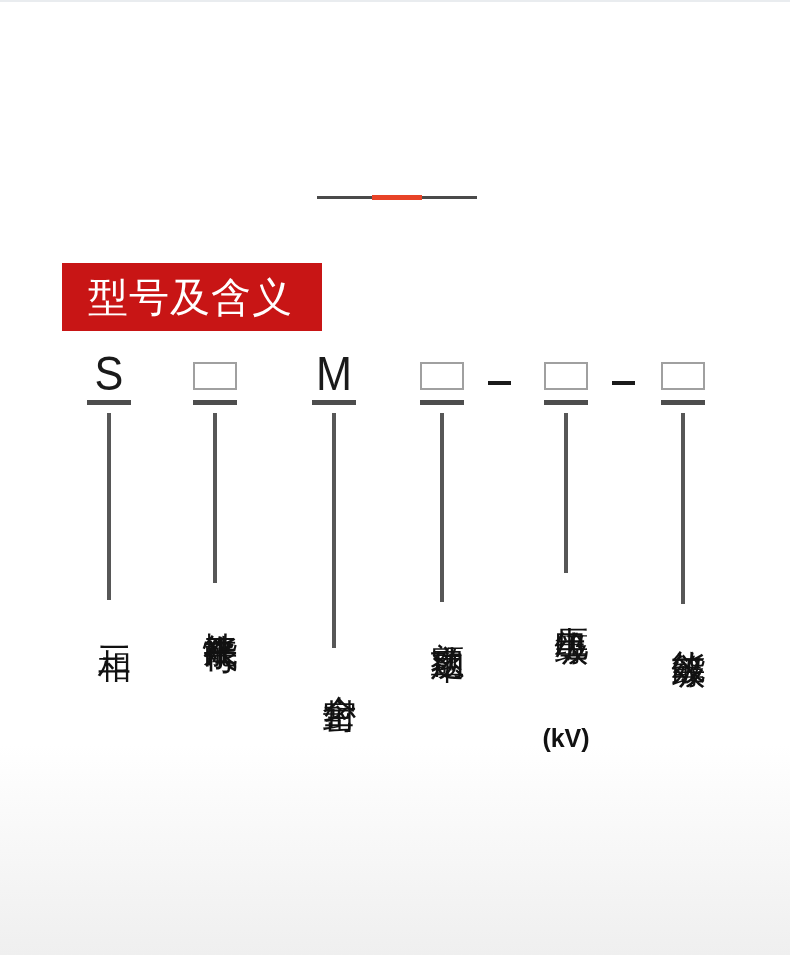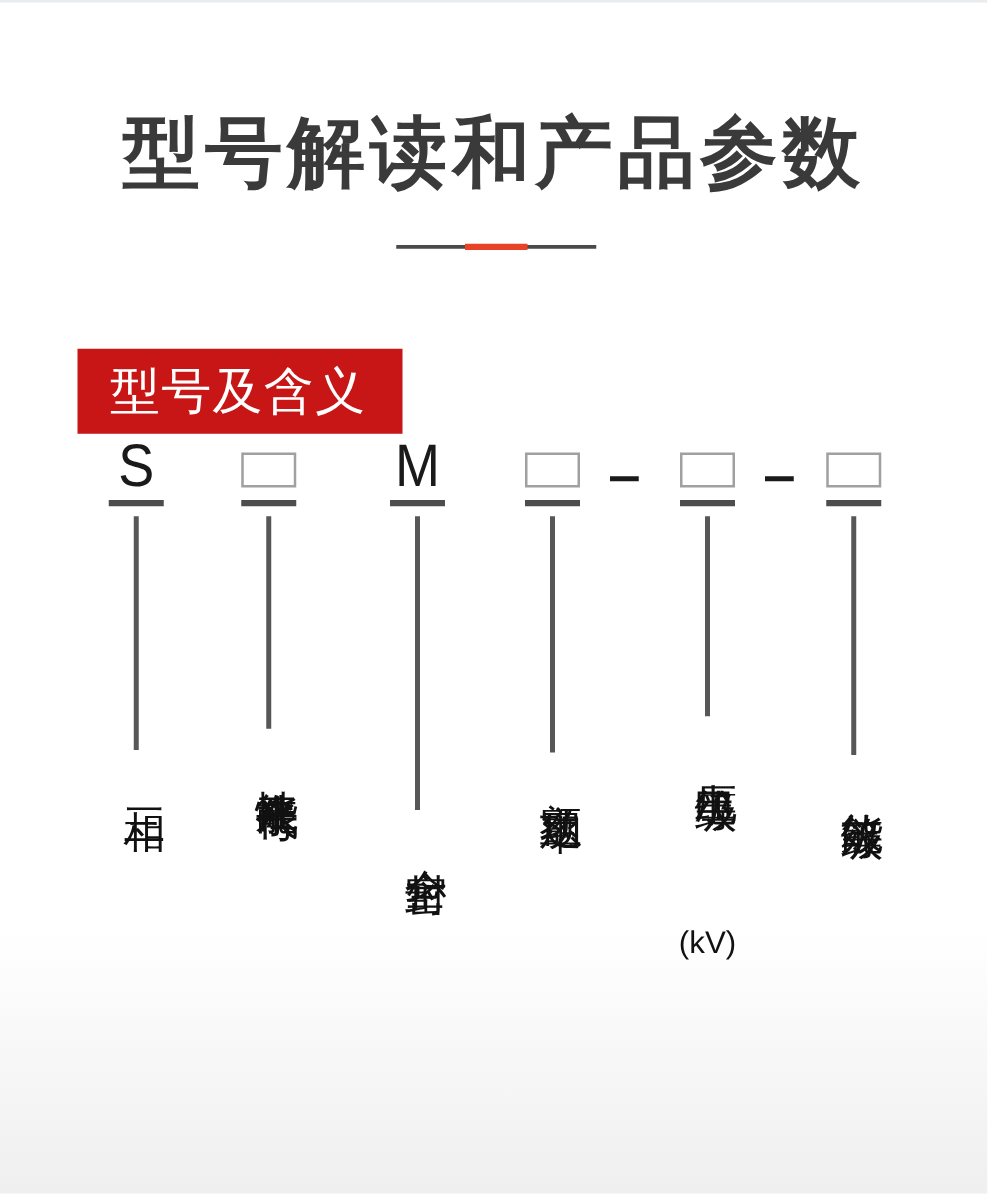--- a/index.html
+++ b/index.html
@@ -48,21 +48,20 @@
     position: absolute;
     left: 62px; top: 263px;
     width: 260px; height: 68px;
     background: #c81515;
     color: #ffffff;
     font-size: 40px;
     line-height: 68px;
     padding-left: 26px;
     letter-spacing: 1px;
     white-space: nowrap;
-    margin-top: 16px;
   }
   .diagram { position: absolute; inset: 0; }
   .code-letter {
     position: absolute;
     top: 350px;
     width: 80px;
     text-align: center;
     font-size: 48px;
     line-height: 48px;
     font-weight: 400;
@@ -112,21 +111,20 @@
     background: #1a1a1a;
   }
 </style>
 </head>
 <body>
 
 <div class="canvas">
 
   <div class="top-edge"></div>
 
-  <h1 class="page-title">型号解读和产品参数</h1>
 
   <div class="divider-line"></div>
   <div class="divider-accent"></div>
 
   <div class="section-badge">
     <span>型号及含义</span>
   </div>
 
   <div class="diagram">
 
@@ -149,21 +147,21 @@
     <div class="seg-underline" style="left:420px;"></div>
     <div class="connector" style="left:440px; height:189px;"></div>
     <div class="vlabel" style="left:425px; top:615px;">额定功率</div>
 
     <div class="dash-sep" style="left:488px;"></div>
 
     <div class="code-box" style="left:544px;"></div>
     <div class="seg-underline" style="left:544px;"></div>
     <div class="connector" style="left:564px; height:160px;"></div>
     <div class="vlabel" style="left:549px; top:600px;">电压等级</div>
-    <div class="sublabel" style="left:506px; top:740px;">(kV)</div>
+    <div class="sublabel" style="left:506px; top:724px;font-weight:bold;">(kV)</div>
 
     <div class="dash-sep" style="left:612px;"></div>
 
     <div class="code-box" style="left:661px;"></div>
     <div class="seg-underline" style="left:661px;"></div>
     <div class="connector" style="left:681px; height:191px;"></div>
     <div class="vlabel" style="left:666px; top:623px;">能效等级</div>
 
   </div>
 </div>

